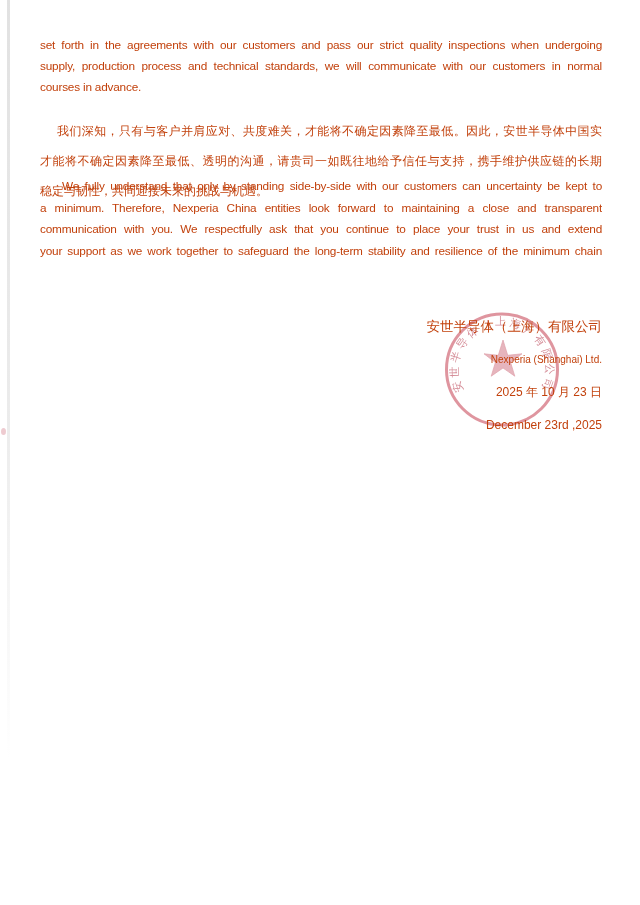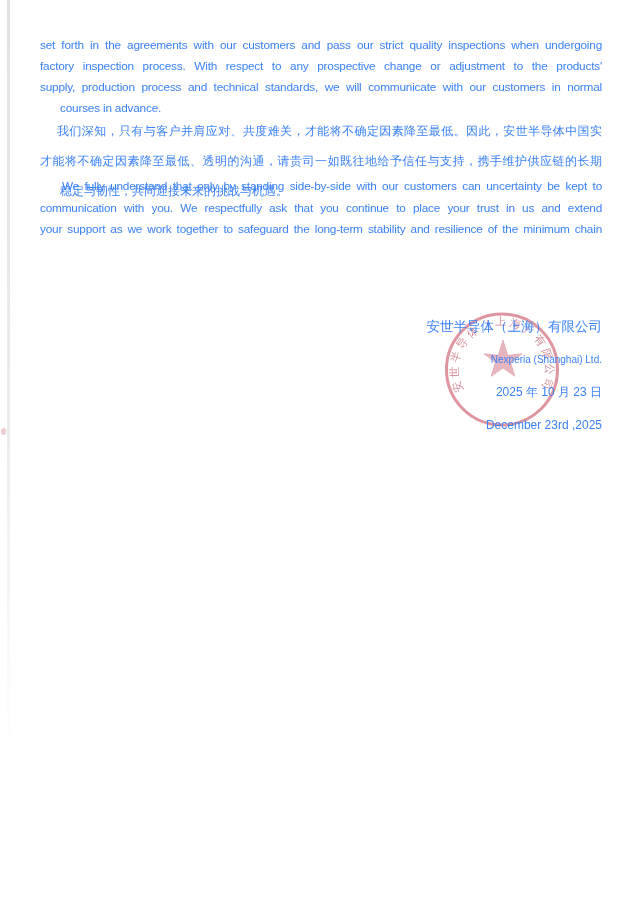--- a/index.html
+++ b/index.html
@@ -2,21 +2,21 @@
 <html><head>
 <meta charset="utf-8">
 <style>
   html, body { margin: 0; padding: 0; background: #ffffff; }
   .page {
     position: relative;
     width: 640px;
     height: 905px;
     background: #ffffff;
     font-family: "Liberation Sans", "DejaVu Sans", sans-serif;
-    color: #3b82f6;
+    color: #c2410c;
     overflow: hidden;
   }
   
   .edge-line {
     position: absolute;
     left: 7px;
     top: 0;
     width: 3px;
     height: 760px;
     background: linear-gradient(#dcdcdc, #e8e8e8 55%, rgba(236,236,236,0));
@@ -37,21 +37,21 @@
     position: absolute;
     left: 40px;
     width: 562px;
   }
   .para .line {
     text-align: justify;
     text-align-last: justify;
     white-space: nowrap;
     overflow: hidden;
   }
-  .para .line.last { text-align-last: left; margin-left: 20px; }
+  .para .line.last { text-align-last: left; }
   #p1 { top: 35px;  font-size: 11.8px; line-height: 21px;   letter-spacing: -0.2px; }
   #p2 { top: 116px; font-size: 12px; line-height: 30px; }
   #p2 .line.first { text-indent: 17px; }
   #p3 { top: 176px; font-size: 11.8px; line-height: 21.5px; letter-spacing: -0.2px; }
   #p3 .line.first { text-indent: 22px; }
   
   .sig {
     position: absolute;
     left: 40px;
     top: 310px;
@@ -77,33 +77,33 @@
 </head>
 <body>
 
 <div class="page">
 
   <div class="edge-line"></div>
   <div class="pink-speck"></div>
 
   <div class="para" id="p1">
       <div class="line first">set forth in the agreements with our customers and pass our strict quality inspections when undergoing</div>
-      <div class="line">factory inspection process. With respect to any prospective change or adjustment to the products'</div>
       <div class="line">supply, production process and technical standards, we will communicate with our customers in normal</div>
       <div class="line last">courses in advance.</div>
     </div>
 
   <div class="para" id="p2">
       <div class="line first">我们深知，只有与客户并肩应对、共度难关，才能将不确定因素降至最低。因此，安世半导体中国实</div>
       <div class="line">才能将不确定因素降至最低、透明的沟通，请贵司一如既往地给予信任与支持，携手维护供应链的长期</div>
       <div class="line last">稳定与韧性，共同迎接未来的挑战与机遇。</div>
     </div>
 
   <div class="para" id="p3">
       <div class="line first">We fully understand that only by standing side-by-side with our customers can uncertainty be kept to</div>
+      <div class="line">a minimum. Therefore, Nexperia China entities look forward to maintaining a close and transparent</div>
       <div class="line">communication with you. We respectfully ask that you continue to place your trust in us and extend</div>
       <div class="line">your support as we work together to safeguard the long-term stability and resilience of the minimum chain</div>
     </div>
 
   <svg class="seal" viewBox="0 0 118 118" xmlns="http://www.w3.org/2000/svg">
     <circle cx="59" cy="59.5" r="55.5" fill="none" stroke="#d8808b" stroke-width="3" opacity="0.9"></circle>
     <polygon points="60,30 64.7,45.3 79,43.8 67.6,52.5 71.8,66.2 60,58 48.2,66.2 52.4,52.5 41,43.8 55.3,45.3" fill="#de9aa5" stroke="#d2808c" stroke-width="0.7" opacity="0.8"></polygon>
     <path id="sealArc" d="M 23,84.8 A 44,44 0 1 1 95,84.8" fill="none"></path>
     <text font-size="11" fill="#cf7d89" letter-spacing="3" opacity="0.95" text-anchor="middle">
       <textPath href="#sealArc" startOffset="50%">安世半导体（上海）有限公司</textPath>

